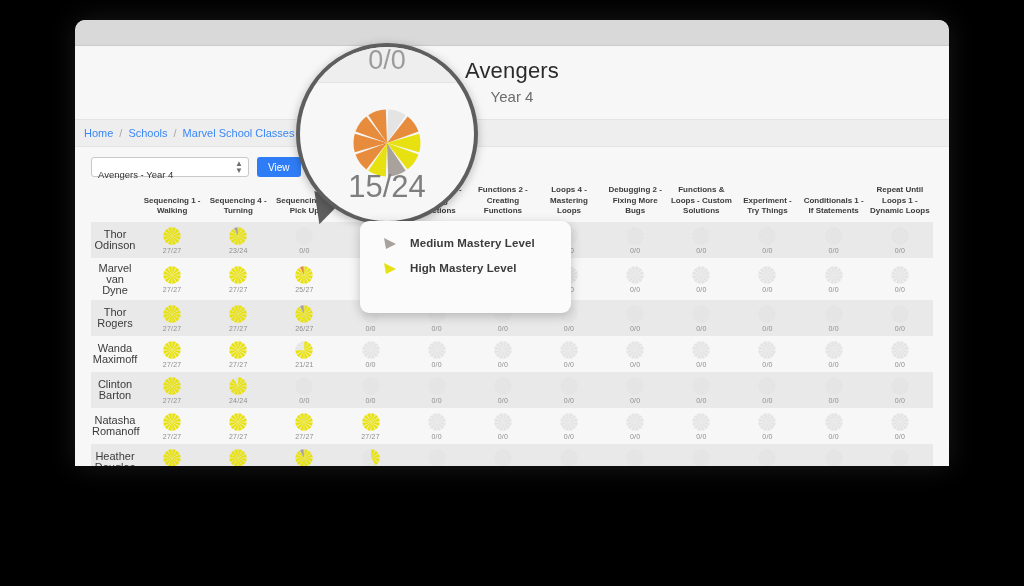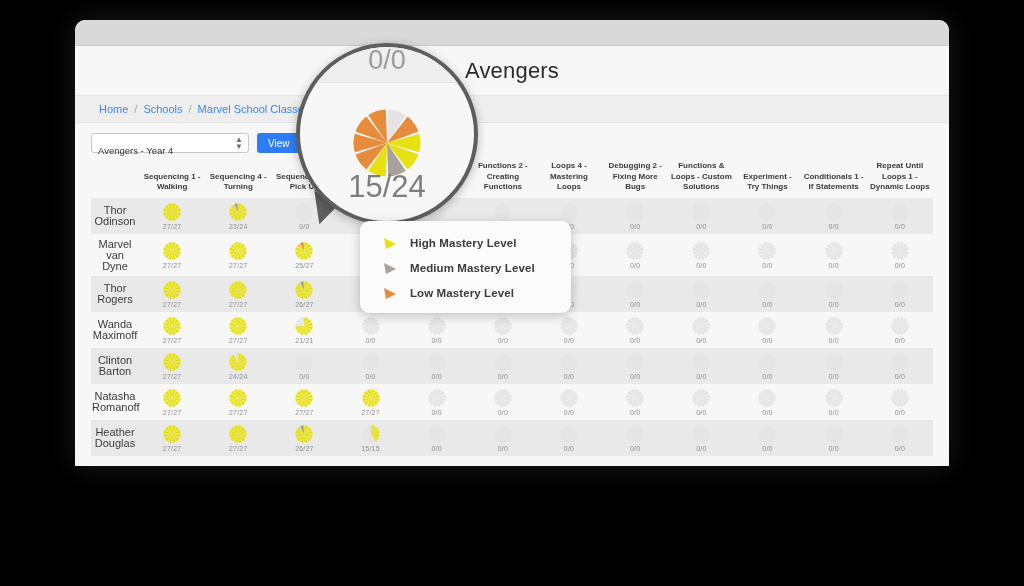--- a/index.html
+++ b/index.html
@@ -47,21 +47,21 @@
   }
 
   
   .breadcrumb {
     margin-top: 11px;
     height: 28px;
     background: #eeeeef;
     border-top: 1px solid #e4e4e6;
     border-bottom: 1px solid #e4e4e6;
     display: flex; align-items: center;
-    padding: 0 24px;
+    padding: 0 9px;
     font-size: 11px;
   }
   .crumb { color: #3a88f5; margin: 0 4px; }
   .crumb:first-child { margin-left: 0; }
   .crumb.current { color: #6b6b6b; }
   .crumb-sep { color: #a7a7a7; margin: 0 2px; }
 
   
   .controls {
     display: flex; align-items: center;
@@ -186,20 +186,21 @@
 
 <div id="stage">
 
   <div class="window">
     <div class="titlebar"></div>
 
     <div class="page">
 
       <div class="pagehead">
         <div class="title">Avengers</div>
+        <div class="subtitle">Year 4</div>
       </div>
 
       <div class="breadcrumb" id="breadcrumb">
           <span class="crumb">Home</span>
           <span class="crumb-sep">/</span>
           <span class="crumb">Schools</span>
           <span class="crumb-sep">/</span>
           <span class="crumb">Marvel School Classes</span>
           <span class="crumb-sep">/</span>
           <span class="crumb current">Avengers</span>
@@ -1878,31 +1879,25 @@
             <path d="M34 34 L2.52 22.54 A33.5 33.5 0 0 1 13.37 7.60 Z" fill="#e68c3c"></path>
             <path d="M34 34 L15.27 6.23 A33.5 33.5 0 0 1 32.83 0.52 Z" fill="#e68c3c"></path>
           </svg></div>
       <div class="mag-bottom-frac">15/24</div>
     </div>
   </div>
 
   <div class="legend" id="legend">
       <div class="legend-row">
         <svg class="wedge" viewBox="0 0 16 16">
-          <path d="M2 3 L14 9 L4 14 Z" fill="#e8e112"></path>
-        </svg>
-        <span class="legend-label">High Mastery Level</span>
-      </div>
-      <div class="legend-row">
-        <svg class="wedge" viewBox="0 0 16 16">
           <path d="M2 3 L14 9 L4 14 Z" fill="#a9a29c"></path>
         </svg>
         <span class="legend-label">Medium Mastery Level</span>
       </div>
       <div class="legend-row">
         <svg class="wedge" viewBox="0 0 16 16">
-          <path d="M2 3 L14 9 L4 14 Z" fill="#e68c3c"></path>
+          <path d="M2 3 L14 9 L4 14 Z" fill="#e8e112"></path>
         </svg>
-        <span class="legend-label">Low Mastery Level</span>
+        <span class="legend-label">High Mastery Level</span>
       </div>
     </div>
 
 </div>
 
 </body></html>

